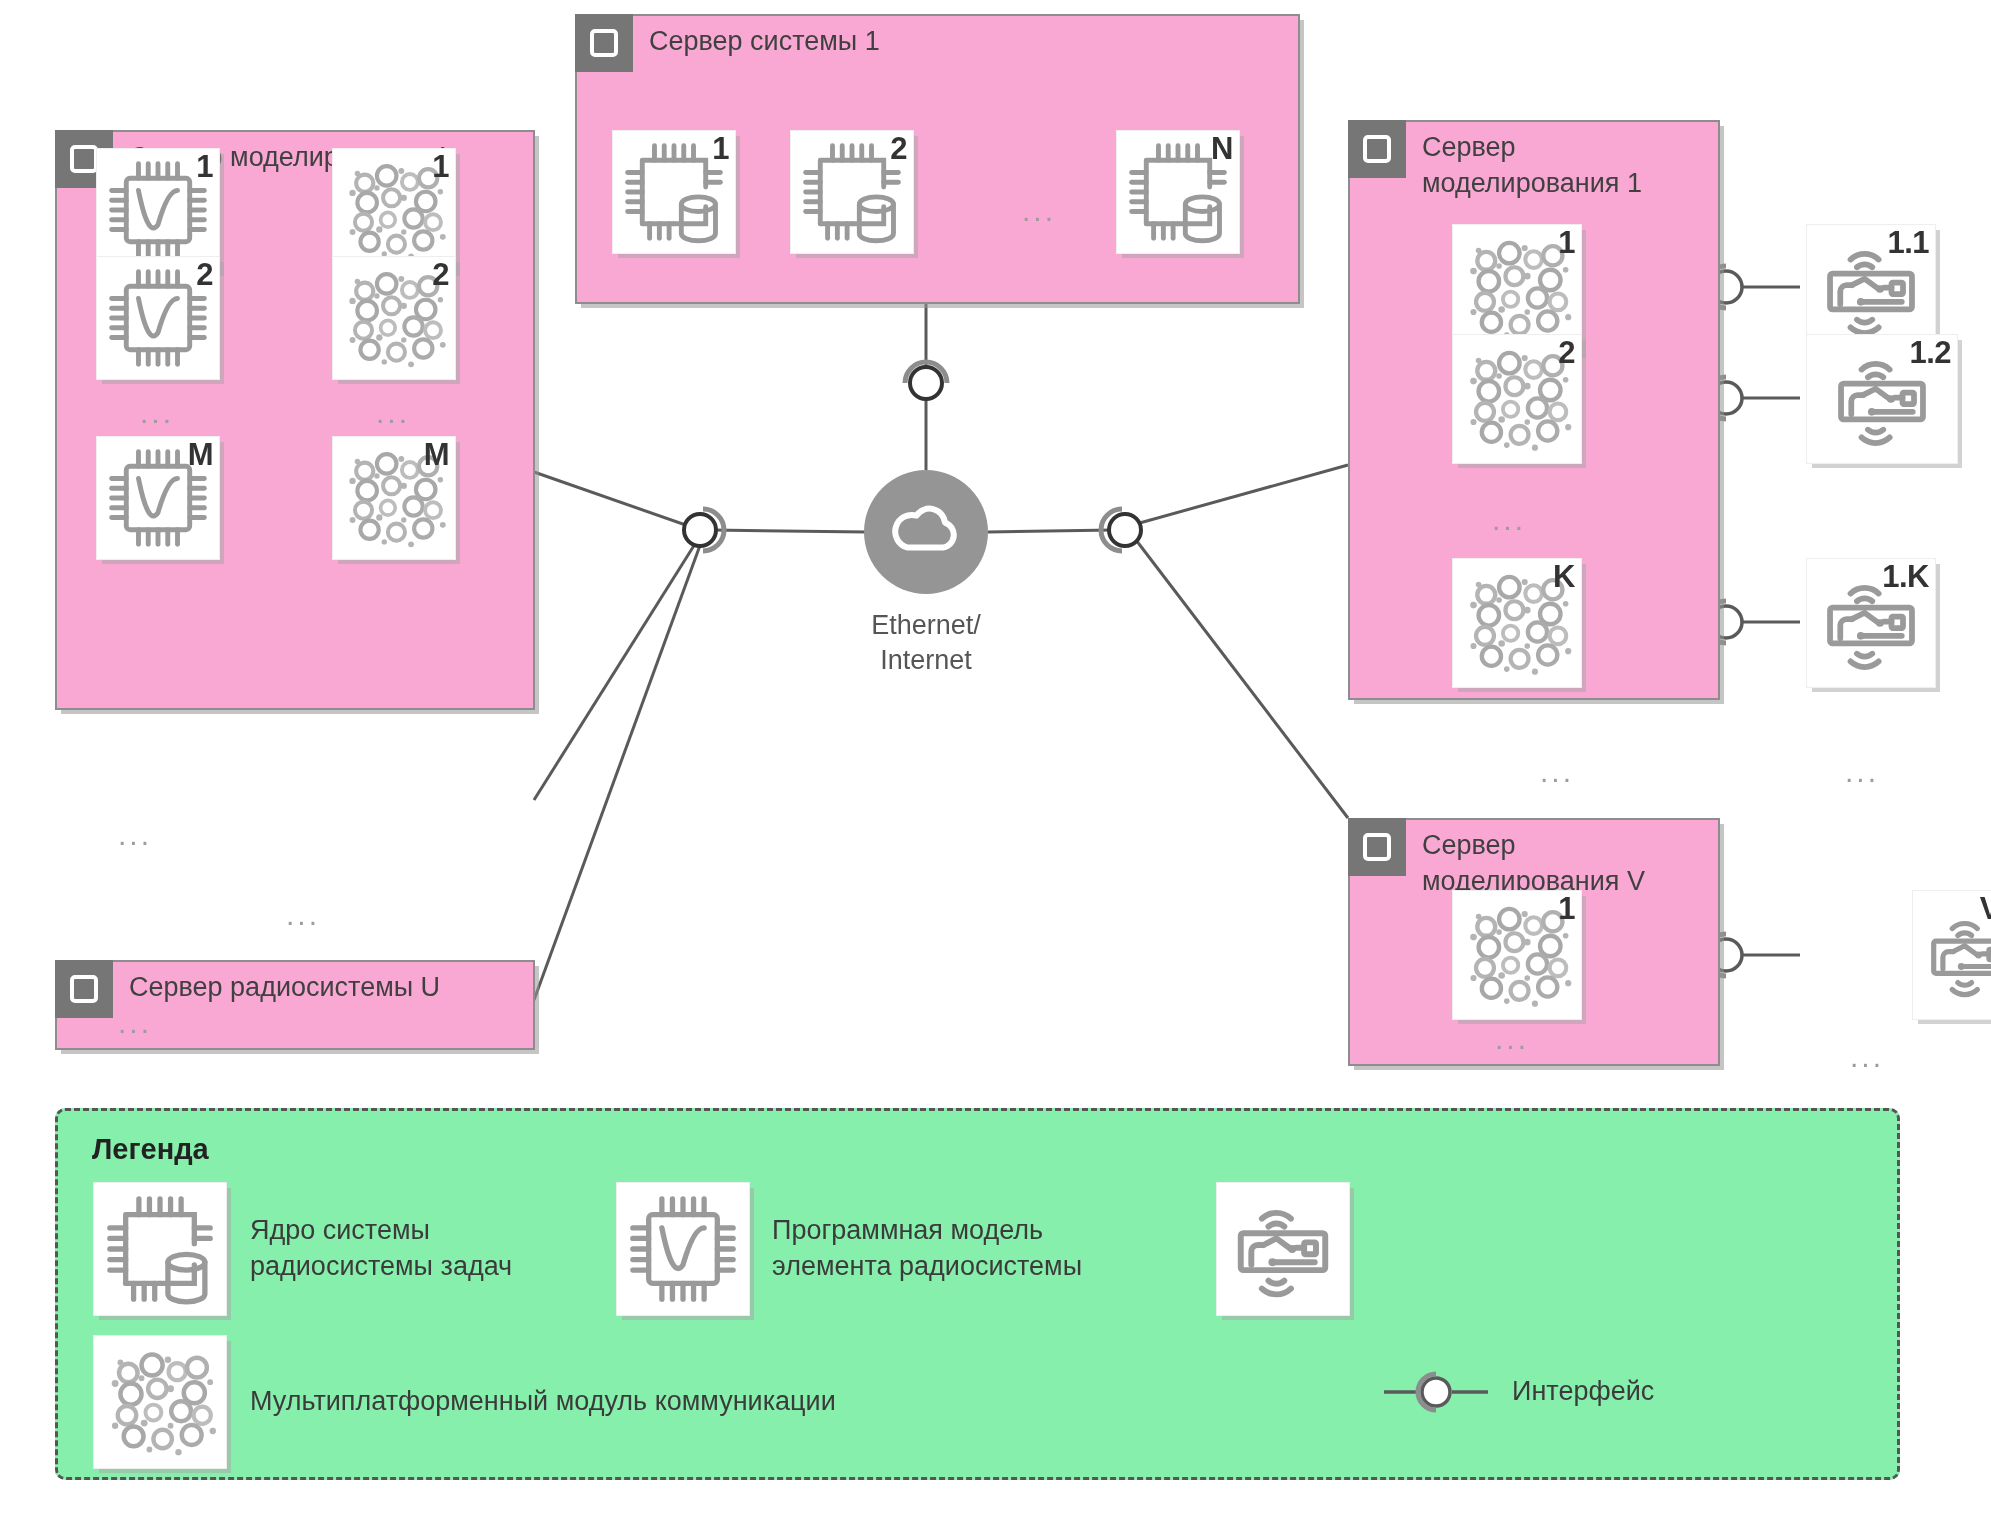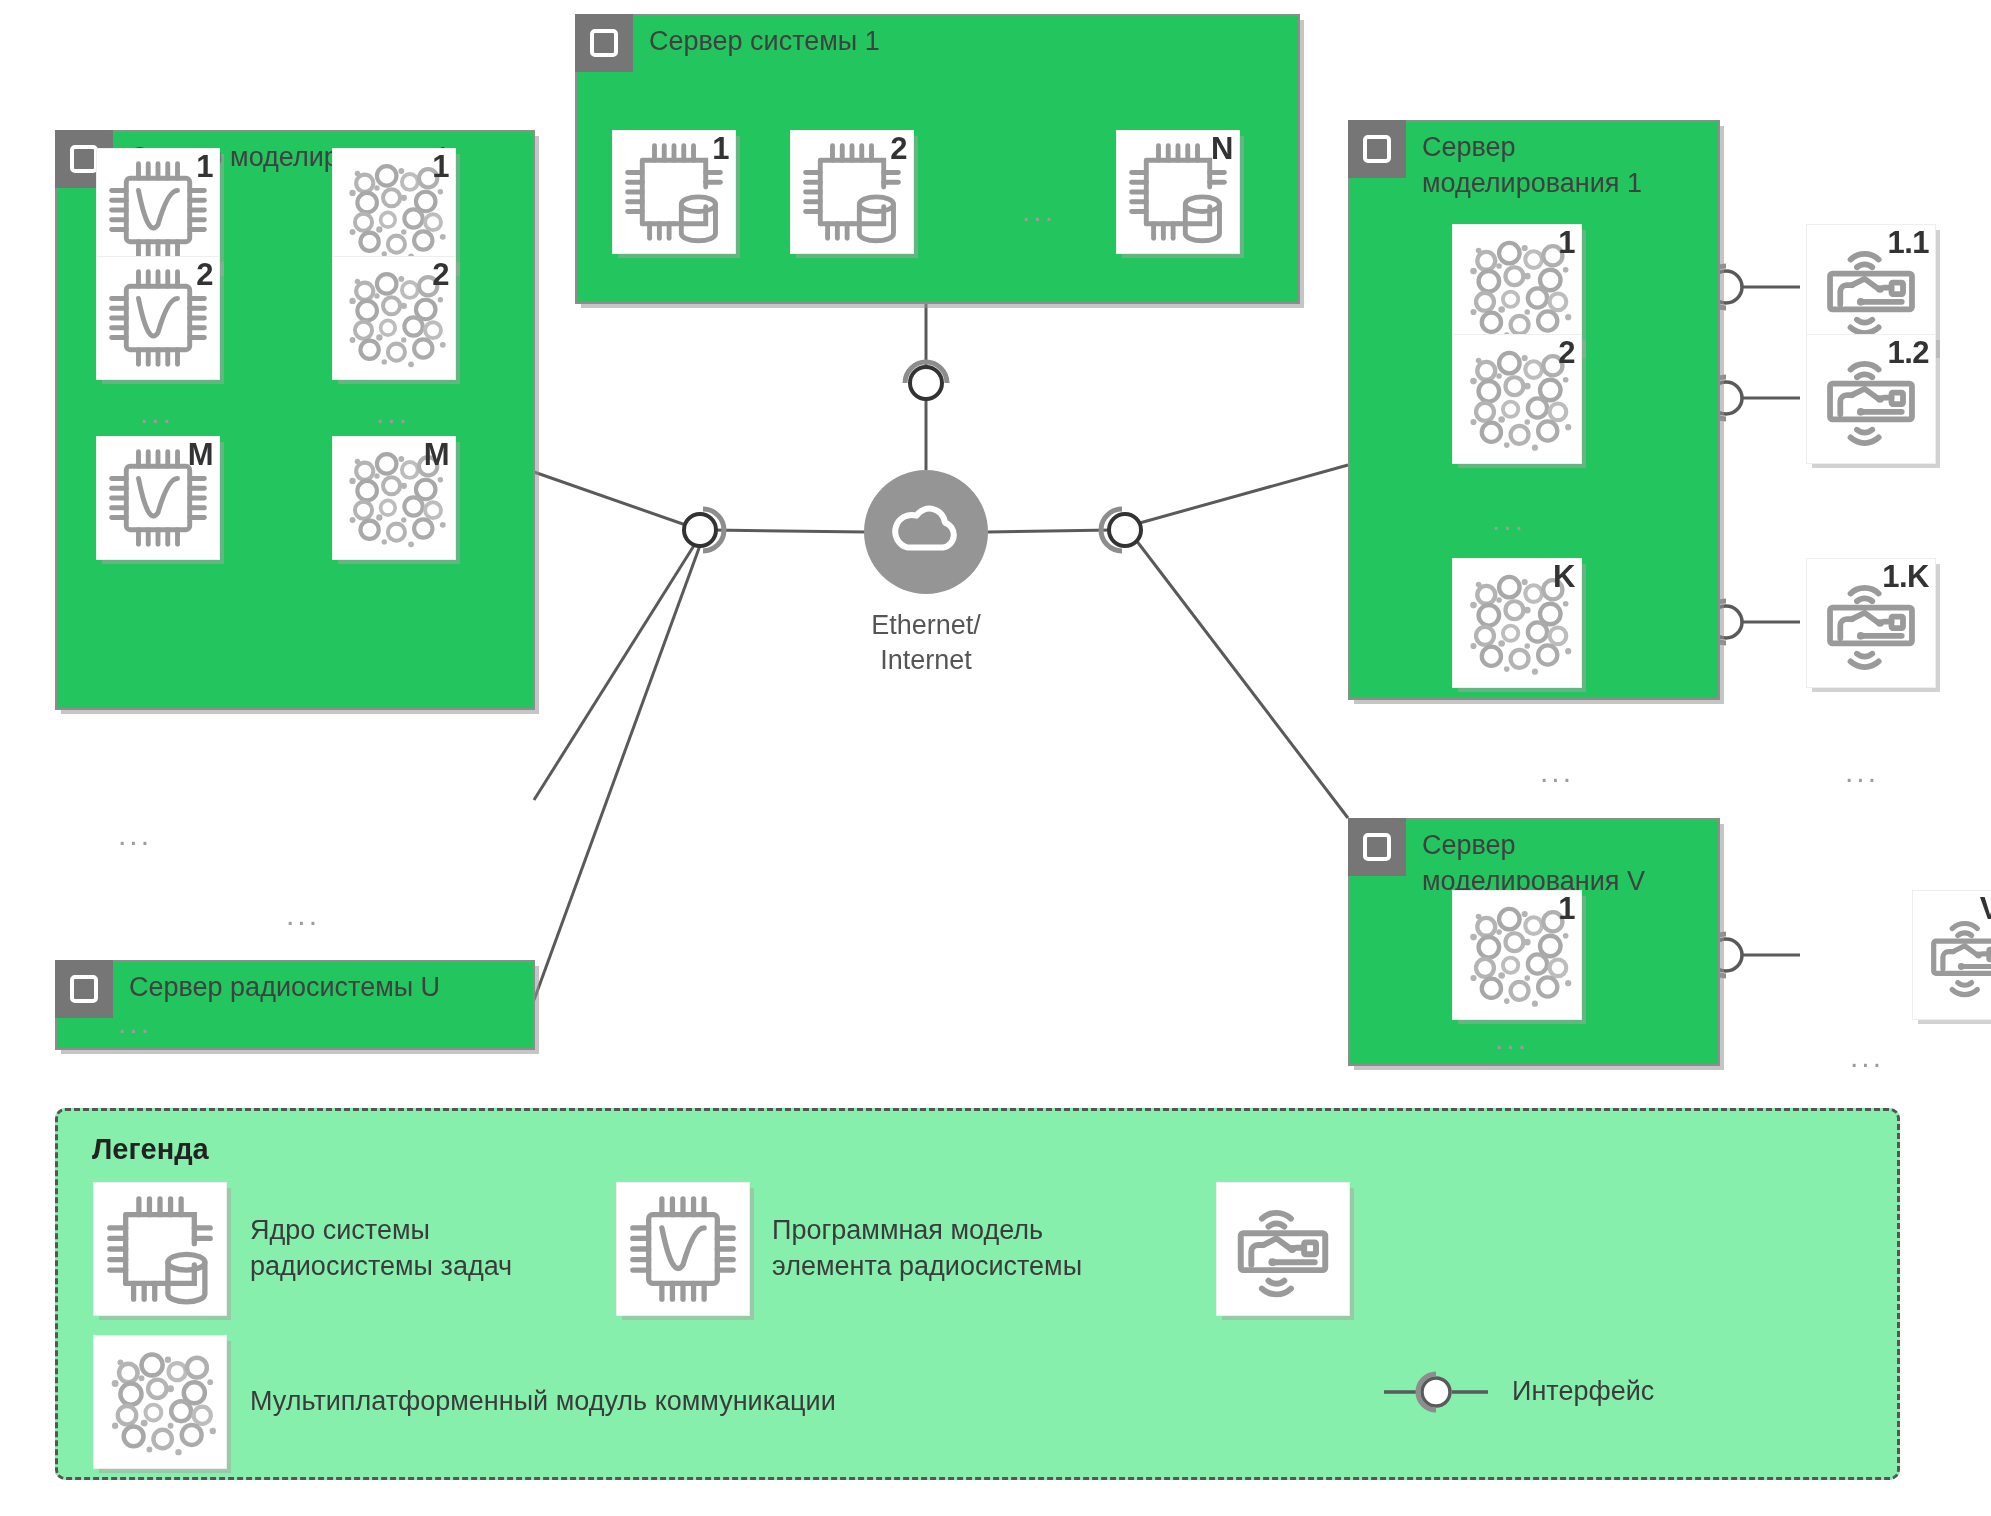--- a/index.html
+++ b/index.html
@@ -23,21 +23,21 @@
     position: absolute;
     left: 0; top: 0;
     width: 1991px;
     height: 1516px;
     pointer-events: none;
   }
 
   
   .panel {
     position: absolute;
-    background: #22c55e;
+    background: #f9a8d4;
     border: 2px solid #8d8d8d;
     box-shadow: 5px 5px 0 -1px rgba(150,150,150,0.55);
     box-sizing: border-box;
   }
   .panel-tab {
     position: absolute;
     left: -2px;
     top: -2px;
     width: 58px;
     height: 58px;
@@ -668,21 +668,21 @@
         <circle cx="42" cy="60" r="3" fill="#9a9a9a" stroke="none"></circle>
         <path d="M34 27 a16 16 0 0 1 22 0" stroke-width="4.5"></path>
         <path d="M39 33 a9 9 0 0 1 12 0" stroke-width="4.5"></path>
         <path d="M34 80 a16 16 0 0 0 22 0" stroke-width="4.5"></path>
         <path d="M39 74 a9 9 0 0 0 12 0" stroke-width="4.5"></path>
       </g>
     </svg>
     <span class="sup">1.1</span>
   </div>
 
-  <div class="card" style="left:1806px; top:334px; width:130px; height:130px;">
+  <div class="card" style="left:1806px; top:334px; width:152px; height:130px;">
     <svg viewBox="0 0 100 100">
       <g stroke="#9a9a9a" stroke-width="4.5" fill="none" stroke-linecap="round">
         <rect x="18" y="38" width="64" height="28" rx="2"></rect>
         <path d="M26 62 V52 M26 52 a5 5 0 0 1 5 -5 h4"></path>
         <path d="M35 47 L45 42 L56 50"></path>
         <circle cx="57" cy="50" r="3" fill="#9a9a9a" stroke="none"></circle>
         <path d="M60 49 H66"></path>
         <rect x="66" y="45" width="9" height="9" rx="1"></rect>
         <path d="M42 60 H74"></path>
         <circle cx="42" cy="60" r="3" fill="#9a9a9a" stroke="none"></circle>

